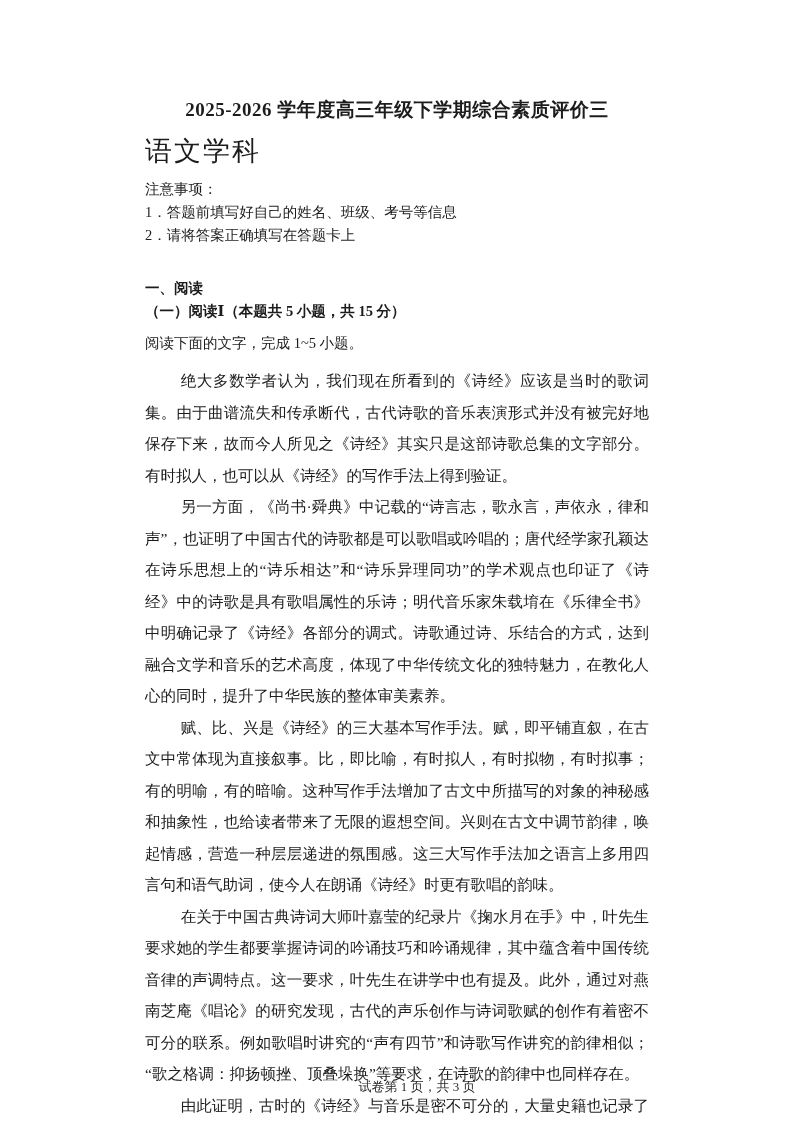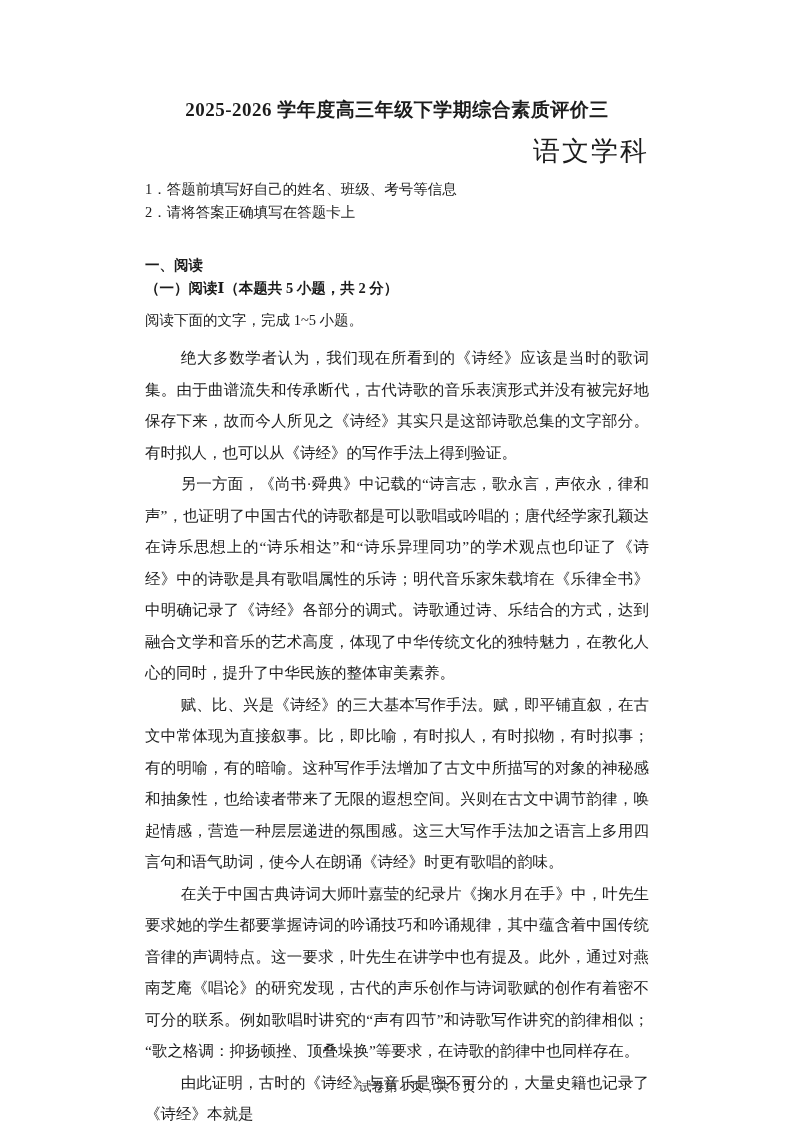--- a/index.html
+++ b/index.html
@@ -24,21 +24,21 @@
   .doc-title {
     margin: 0 0 10px 0;
     text-align: center;
     font-size: 19px;
     font-weight: 700;
     letter-spacing: 0.5px;
     line-height: 28px;
   }
   .doc-subject {
     margin: 0 0 10px 0;
-    text-align: right;
+    text-align: left;
     font-size: 27px;
     font-weight: 400;
     letter-spacing: 2px;
     line-height: 34px;
   }
   .exam-info {
     text-align: center;
     font-size: 14.5px;
     line-height: 21px;
     margin-bottom: 4px;
@@ -93,27 +93,28 @@
 
 <div class="page">
   <div class="content">
 
     <h1 class="doc-title">2025-2026 学年度高三年级下学期综合素质评价三</h1>
 
     <h2 class="doc-subject">语文学科</h2>
 
 
     <div class="notice-block">
+      <div class="notice-heading">注意事项：</div>
       <div class="notice-item">1．答题前填写好自己的姓名、班级、考号等信息</div>
       <div class="notice-item">2．请将答案正确填写在答题卡上</div>
     </div>
 
     <div class="section-block">
       <div class="section-heading">一、阅读</div>
-      <div class="subsection-heading">（一）阅读Ⅰ（本题共 5 小题，共 2 分）</div>
+      <div class="subsection-heading">（一）阅读Ⅰ（本题共 5 小题，共 15 分）</div>
       <div class="instruction">阅读下面的文字，完成 1~5 小题。</div>
 
       <div class="material">
         <p class="body-paragraph">绝大多数学者认为，我们现在所看到的《诗经》应该是当时的歌词集。由于曲谱流失和传承断代，古代诗歌的音乐表演形式并没有被完好地保存下来，故而今人所见之《诗经》其实只是这部诗歌总集的文字部分。有时拟人，也可以从《诗经》的写作手法上得到验证。</p>
         <p class="body-paragraph">另一方面，《尚书·舜典》中记载的“诗言志，歌永言，声依永，律和声”，也证明了中国古代的诗歌都是可以歌唱或吟唱的；唐代经学家孔颖达在诗乐思想上的“诗乐相达”和“诗乐异理同功”的学术观点也印证了《诗经》中的诗歌是具有歌唱属性的乐诗；明代音乐家朱载堉在《乐律全书》中明确记录了《诗经》各部分的调式。诗歌通过诗、乐结合的方式，达到融合文学和音乐的艺术高度，体现了中华传统文化的独特魅力，在教化人心的同时，提升了中华民族的整体审美素养。</p>
         <p class="body-paragraph">赋、比、兴是《诗经》的三大基本写作手法。赋，即平铺直叙，在古文中常体现为直接叙事。比，即比喻，有时拟人，有时拟物，有时拟事；有的明喻，有的暗喻。这种写作手法增加了古文中所描写的对象的神秘感和抽象性，也给读者带来了无限的遐想空间。兴则在古文中调节韵律，唤起情感，营造一种层层递进的氛围感。这三大写作手法加之语言上多用四言句和语气助词，使今人在朗诵《诗经》时更有歌唱的韵味。</p>
         <p class="body-paragraph">在关于中国古典诗词大师叶嘉莹的纪录片《掬水月在手》中，叶先生要求她的学生都要掌握诗词的吟诵技巧和吟诵规律，其中蕴含着中国传统音律的声调特点。这一要求，叶先生在讲学中也有提及。此外，通过对燕南芝庵《唱论》的研究发现，古代的声乐创作与诗词歌赋的创作有着密不可分的联系。例如歌唱时讲究的“声有四节”和诗歌写作讲究的韵律相似；“歌之格调：抑扬顿挫、顶叠垛换”等要求，在诗歌的韵律中也同样存在。</p>
         <p class="body-paragraph">由此证明，古时的《诗经》与音乐是密不可分的，大量史籍也记录了《诗经》本就是</p>
       </div>
     </div>

